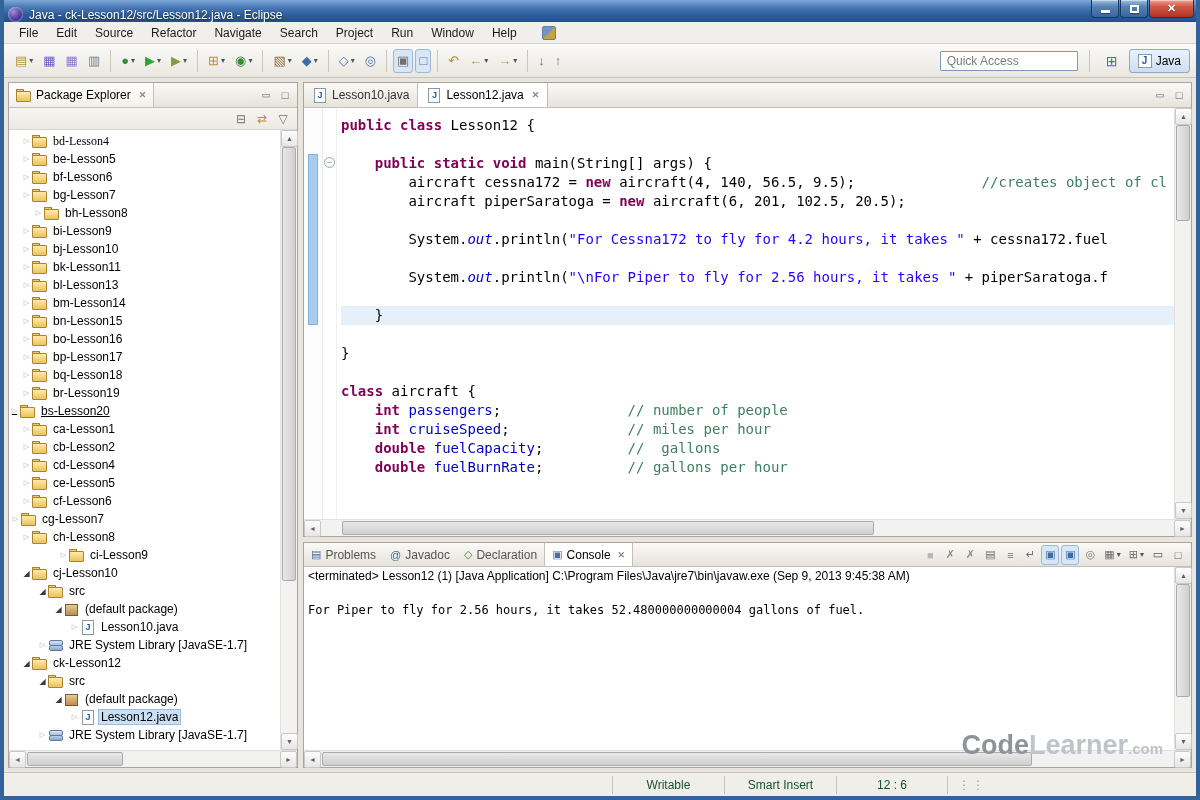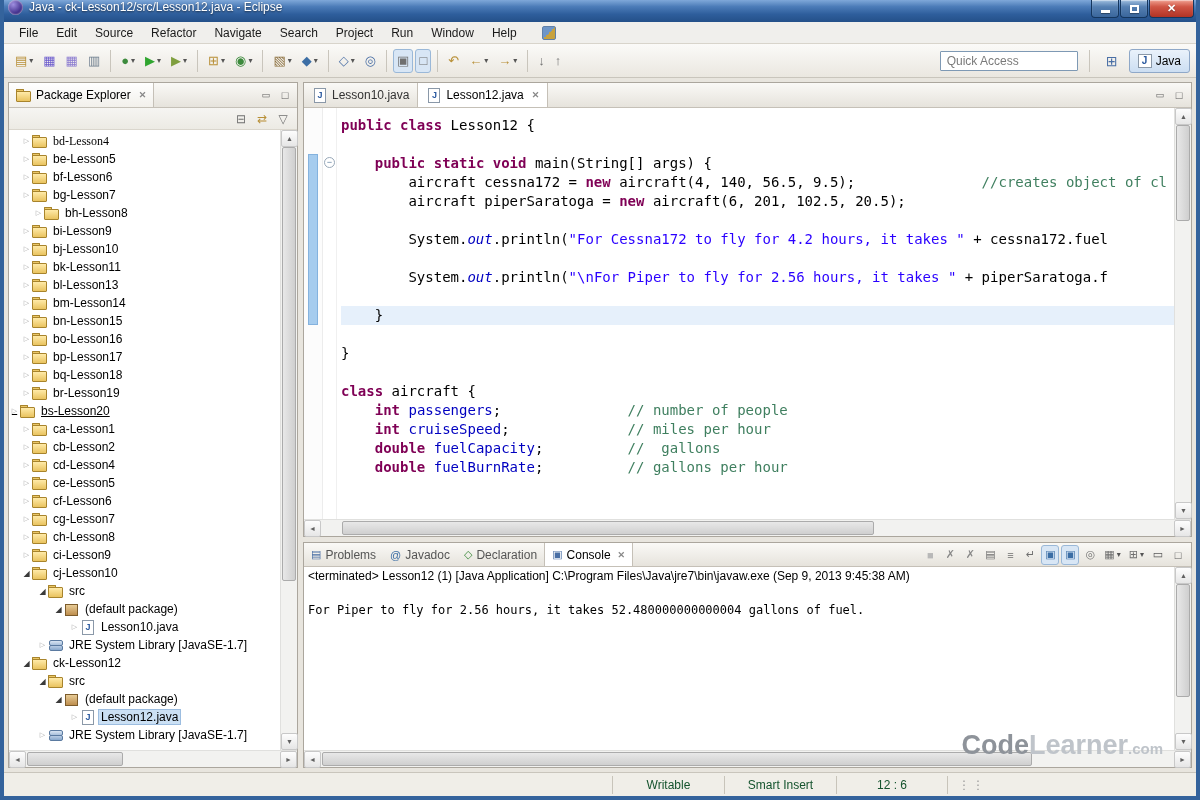--- a/index.html
+++ b/index.html
@@ -1,21 +1,21 @@
 <!DOCTYPE html>
 <html><head>
 <meta charset="utf-8">
 <style>
 *{margin:0;padding:0;box-sizing:border-box}
 html,body{width:1200px;height:800px;overflow:hidden}
 body{font-family:"Liberation Sans",sans-serif;font-size:12px;color:#000;background:#34639C;position:relative}
 .window{position:absolute;inset:0;border:4px solid #34639C;border-top:none;display:flex;flex-direction:column;background:#E8E5DE}
 
 
-.titlebar{height:22px;flex:0 0 22px;background:linear-gradient(180deg,#7FA8D9 0%,#4C7CB8 30%,#2E5E9C 65%,#245089 100%);display:flex;align-items:flex-start;padding-left:4px;gap:6px}
+.titlebar{height:22px;flex:0 0 22px;background:linear-gradient(180deg,#7FA8D9 0%,#4C7CB8 30%,#2E5E9C 65%,#245089 100%);display:flex;align-items:flex-end;padding-left:4px;gap:6px}
 .app-icon{width:15px;height:15px;border-radius:50%;background:radial-gradient(circle at 35% 30%,#9F8FE0,#463390 60%,#2A1E60);flex:0 0 15px;box-shadow:inset 0 0 2px #fff}
 .title-text{color:#fff;text-shadow:0 1px 2px rgba(0,0,0,.6);white-space:nowrap}
 .winbtns{margin-left:auto;display:flex;gap:1px;align-self:flex-start;padding-right:2px}
 .wbtn{width:28px;height:18px;border:1px solid #14365E;border-top:none;border-radius:0 0 4px 4px;background:linear-gradient(180deg,#9FBEDF 0%,#5580B2 40%,#3A669C 100%);display:flex;align-items:center;justify-content:center;box-shadow:inset 0 1px 1px rgba(255,255,255,.5)}
 .wbtn.close{width:45px;background:linear-gradient(180deg,#F0A090 0%,#D05545 40%,#B13325 100%)}
 .glyph-min{width:9px;height:3px;background:#fff;box-shadow:0 1px 1px rgba(0,0,0,.4);margin-top:6px}
 .glyph-max{width:9px;height:8px;border:2px solid #fff;box-shadow:0 1px 1px rgba(0,0,0,.3)}
 .wbtn.close::before{content:"✕";color:#fff;font-size:11px;font-weight:bold;text-shadow:0 1px 1px rgba(0,0,0,.4)}
 
 
@@ -391,31 +391,31 @@
             <div class="tree-row" style="padding-left: 12px;">
               <span class="tarrow">▷</span>
               <span class="ticon icon-project"></span>
               <span class="tree-label">ce-Lesson5</span>
             </div>
             <div class="tree-row" style="padding-left: 12px;">
               <span class="tarrow">▷</span>
               <span class="ticon icon-project"></span>
               <span class="tree-label">cf-Lesson6</span>
             </div>
-            <div class="tree-row" style="padding-left: 12px;">
+            <div class="tree-row" style="padding-left: 1px;">
               <span class="tarrow">▷</span>
               <span class="ticon icon-project"></span>
               <span class="tree-label">cg-Lesson7</span>
             </div>
             <div class="tree-row" style="padding-left: 12px;">
               <span class="tarrow">▷</span>
               <span class="ticon icon-project"></span>
               <span class="tree-label">ch-Lesson8</span>
             </div>
-            <div class="tree-row" style="padding-left: 12px;">
+            <div class="tree-row" style="padding-left: 12px; margin-left: 37px;">
               <span class="tarrow">▷</span>
               <span class="ticon icon-project"></span>
               <span class="tree-label">ci-Lesson9</span>
             </div>
             <div class="tree-row" style="padding-left: 12px;">
               <span class="tarrow exp">◢</span>
               <span class="ticon icon-project"></span>
               <span class="tree-label">cj-Lesson10</span>
             </div>
             <div class="tree-row" style="padding-left: 28px;">

